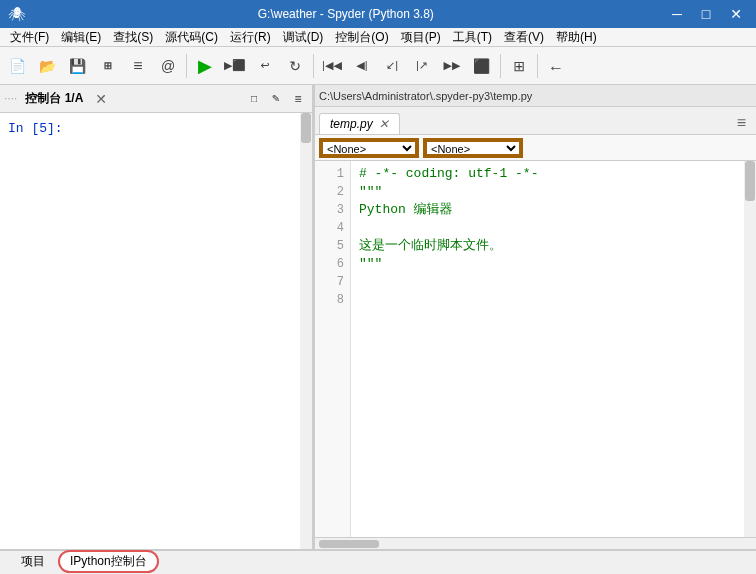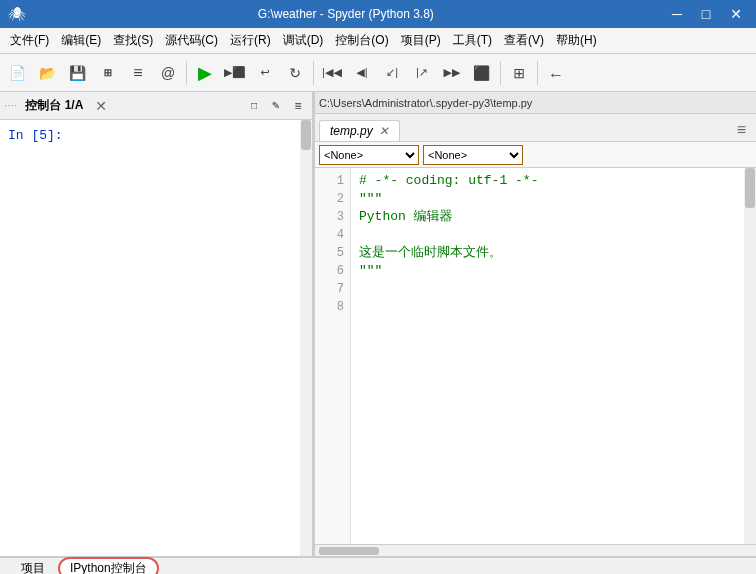--- a/index.html
+++ b/index.html
@@ -5,21 +5,21 @@
     * { box-sizing: border-box; margin: 0; padding: 0; }
     body { font-family: 'Microsoft YaHei', 'SimHei', sans-serif; font-size: 12px; background: #f0f0f0; width: 756px; height: 574px; overflow: hidden; }
     
     
     #title-bar { background: #2d6eb8; color: white; height: 28px; display: flex; align-items: center; justify-content: space-between; padding: 0 8px; font-size: 12px; }
     #title-text { flex: 1; text-align: center; }
     #title-controls { display: flex; gap: 8px; }
     #title-controls span { cursor: pointer; padding: 2px 6px; font-size: 14px; }
 
     
-    #menu-bar { background: #f5f5f5; height: 26px; display: flex; align-items: center; padding: 0 4px; border-bottom: 1px solid #ccc; font-size: 12px; }
+    #menu-bar { background: #f5f5f5; height: 19px; display: flex; align-items: center; padding: 0 4px; border-bottom: 1px solid #ccc; font-size: 12px; }
     #menu-bar span { padding: 2px 6px; cursor: pointer; }
 
     
     #toolbar { background: #f5f5f5; height: 38px; display: flex; align-items: center; padding: 2px 4px; border-bottom: 1px solid #ccc; gap: 2px; flex-wrap: nowrap; overflow: hidden; }
     .toolbar-btn { width: 28px; height: 28px; display: flex; align-items: center; justify-content: center; cursor: pointer; border: 1px solid transparent; border-radius: 2px; font-size: 14px; }
     .toolbar-sep { width: 1px; height: 24px; background: #ccc; margin: 0 2px; }
     .toolbar-run { color: #00aa00; font-size: 18px; }
 
     
     #main { display: flex; height: calc(574px - 28px - 22px - 38px - 22px); }
@@ -34,21 +34,21 @@
 
     
     #right-panel { flex: 1; display: flex; flex-direction: column; background: white; }
     #right-panel-path { background: #e8e8e8; height: 22px; display: flex; align-items: center; padding: 0 4px; border-bottom: 1px solid #ccc; font-size: 11px; color: #333; }
     #editor-tabs { background: #f0f0f0; height: 28px; display: flex; align-items: flex-end; border-bottom: 1px solid #ccc; padding: 0 4px; gap: 2px; }
     .editor-tab { background: white; border: 1px solid #ccc; border-bottom: none; padding: 3px 10px; font-size: 12px; cursor: pointer; display: flex; align-items: center; gap: 6px; border-radius: 3px 3px 0 0; font-style: italic; }
     .editor-tab .tab-close { color: #666; cursor: pointer; font-size: 12px; }
     .editor-options-btn { margin-left: auto; padding: 2px 6px; cursor: pointer; font-size: 16px; color: #666; }
     
     #editor-selectors { background: #f8f8f8; height: 26px; display: flex; align-items: center; padding: 0 4px; border-bottom: 1px solid #ccc; gap: 4px; }
-    #editor-selectors select { height: 20px; font-size: 11px; border: 1px solid #a16207; background: white; min-width: 100px; }
+    #editor-selectors select { height: 20px; font-size: 11px; border: 4px solid #a16207; background: white; min-width: 100px; }
 
     #editor-area { display: flex; flex: 1; overflow: hidden; }
     #line-numbers { width: 36px; background: #f8f8f8; border-right: 1px solid #e0e0e0; padding: 4px 0; text-align: right; font-family: 'Courier New', monospace; font-size: 12px; color: #999; line-height: 18px; }
     #line-numbers div { padding-right: 6px; }
     #code-content { flex: 1; padding: 4px 8px; font-family: 'Courier New', monospace; font-size: 13px; line-height: 18px; overflow: auto; }
     .code-line { white-space: pre; }
     .code-comment { color: #007700; }
     .code-string { color: #007700; }
     .code-text-cn { color: #007700; }
 

